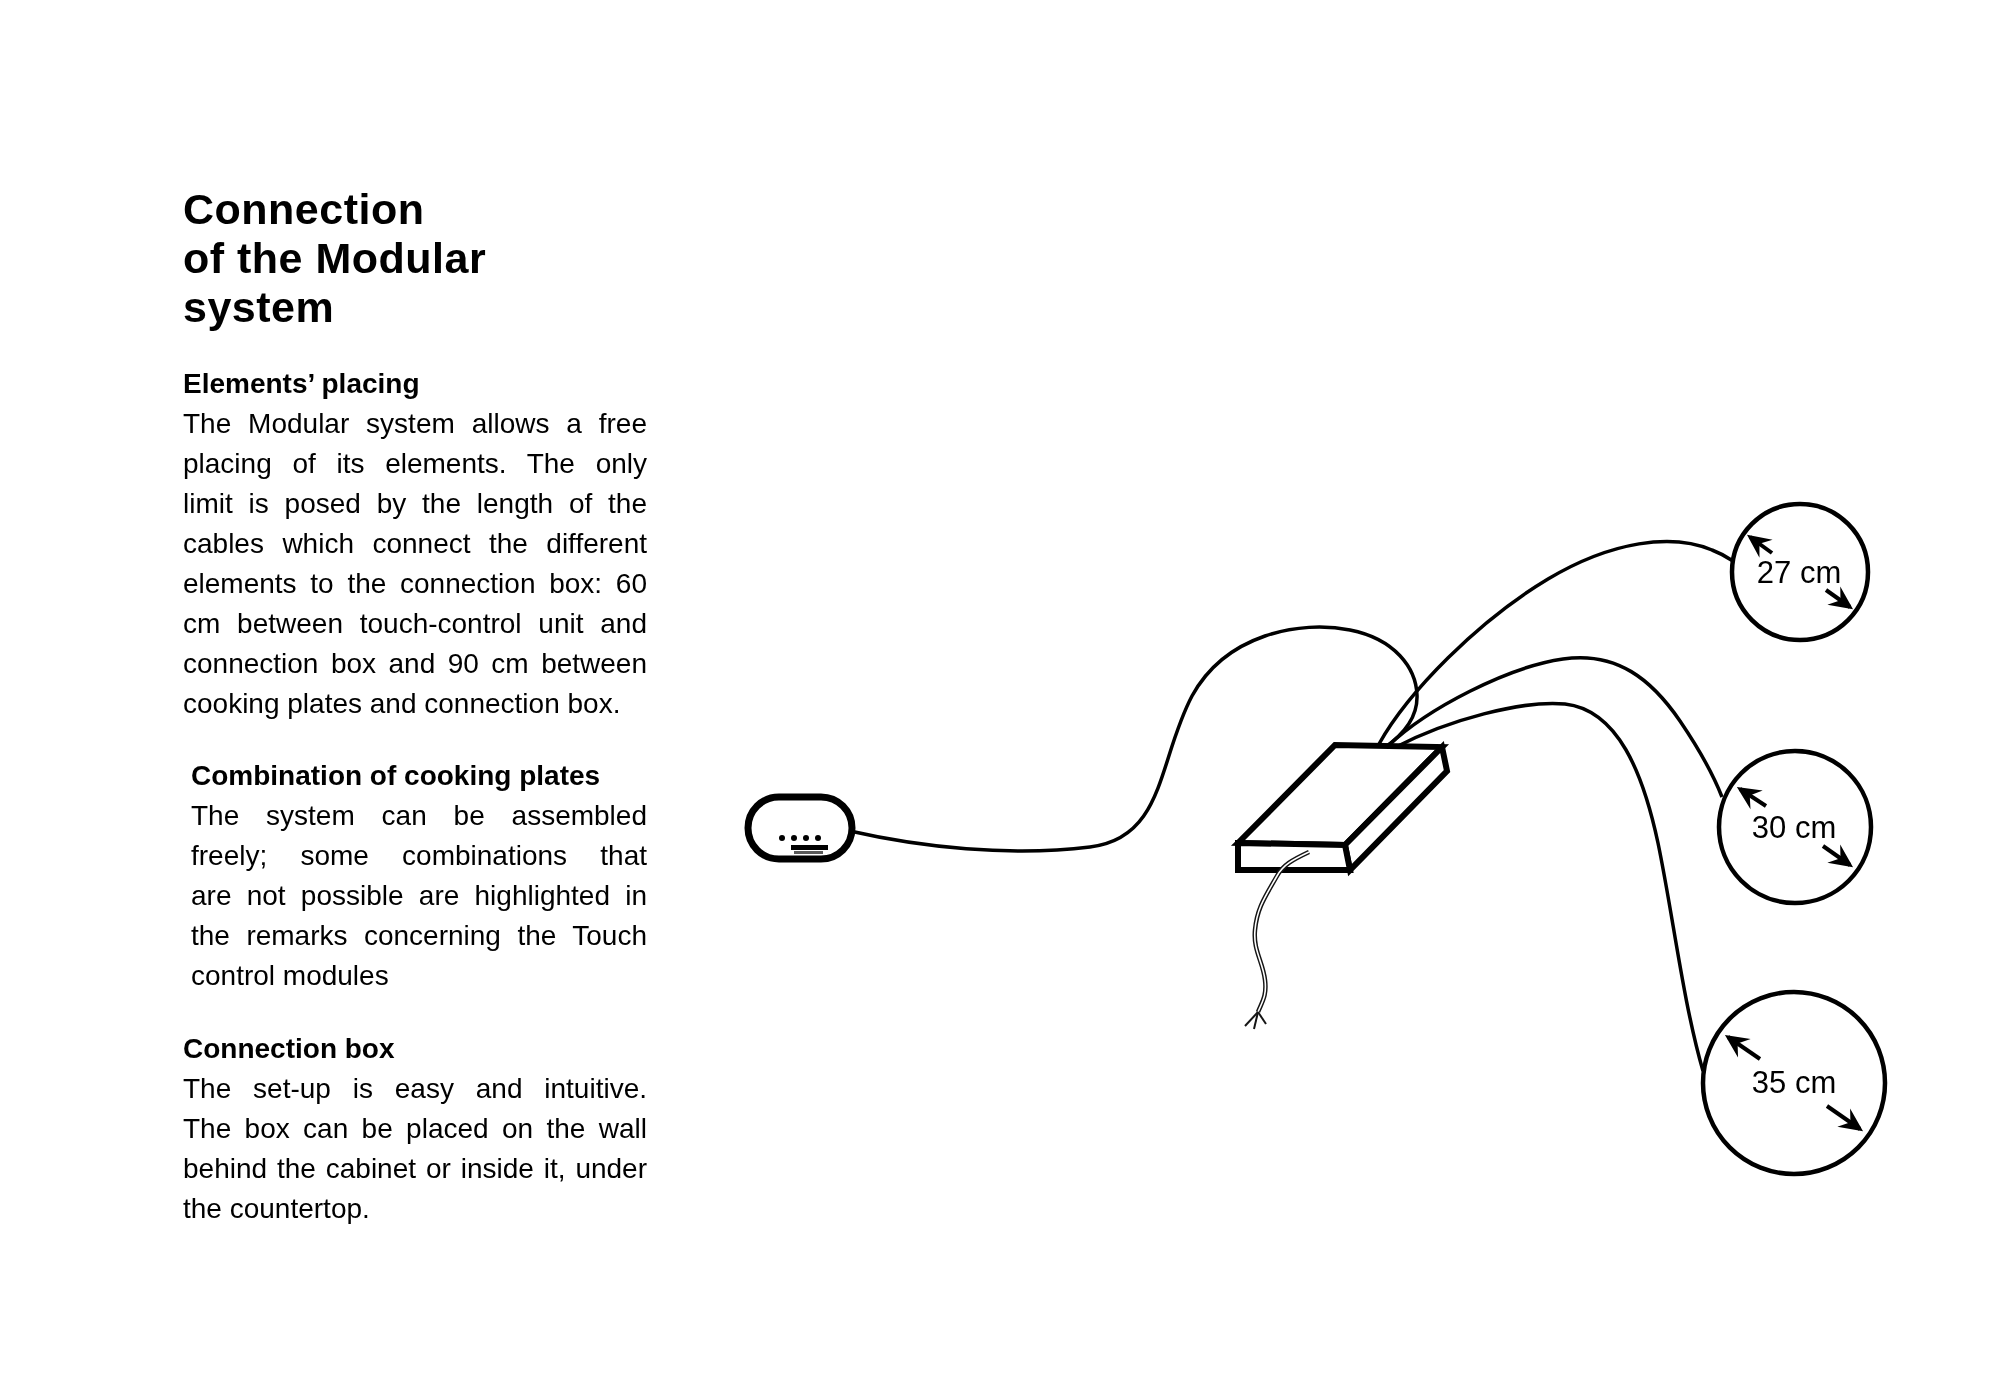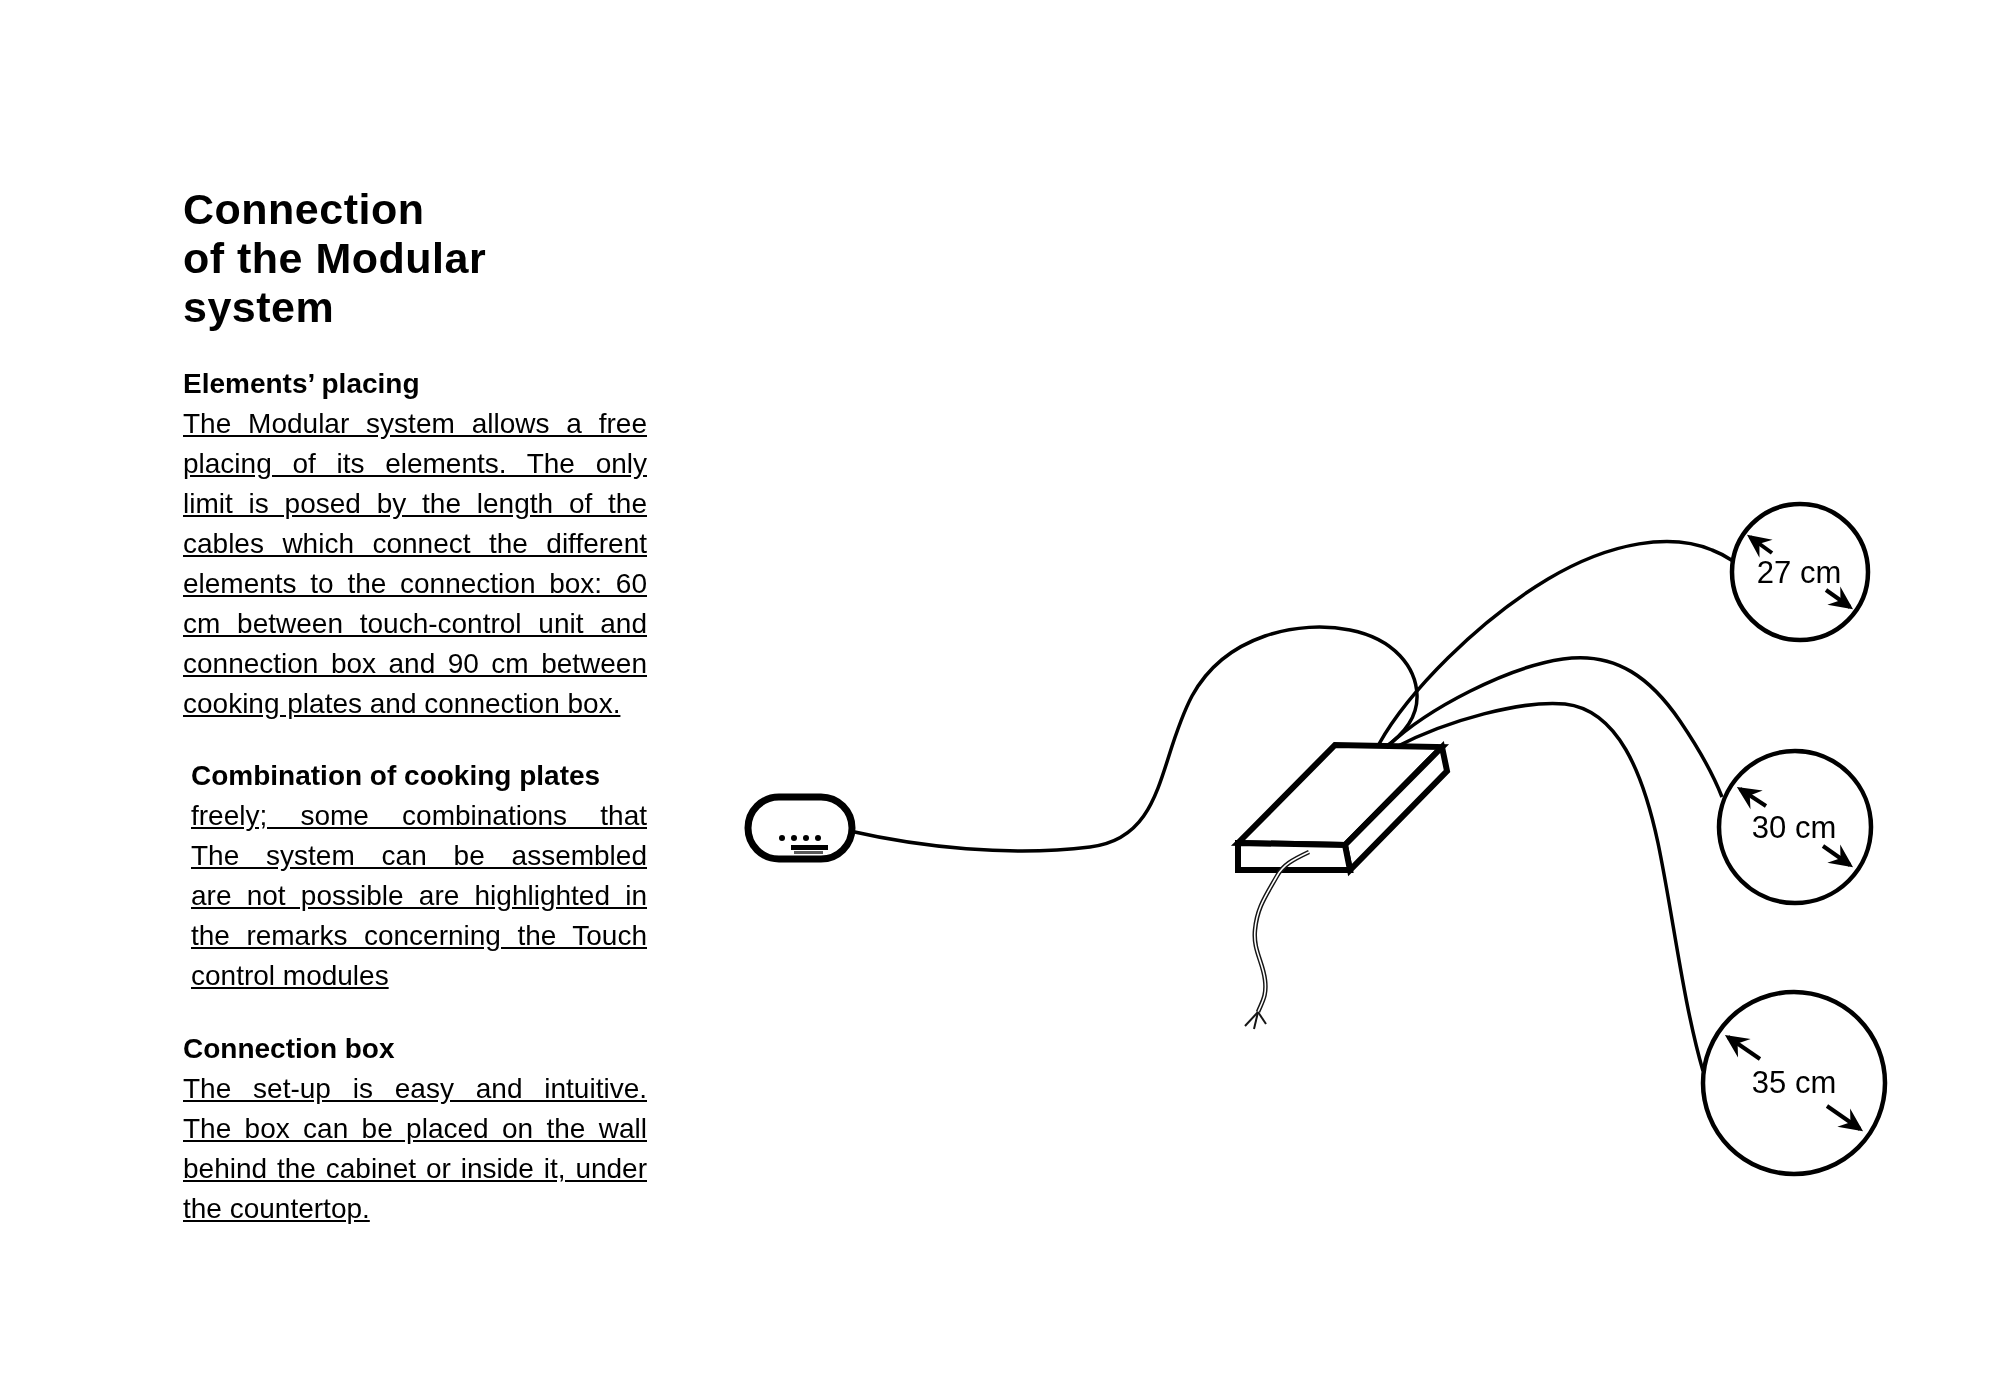--- a/index.html
+++ b/index.html
@@ -34,21 +34,20 @@
   }
   .sec-body {
     margin: 0;
     font-size: 28px; line-height: 40px; font-weight: normal;
   }
   .sec-body .jline {
     display: block;
     text-align: justify;
     text-align-last: justify;
     white-space: normal;
-    text-decoration: underline;
   }
   .sec-body .jline.last { text-align-last: left; }
 
   
   .diagram { position: absolute; left: 0; top: 0; }
   .cable { fill: none; stroke: #000; stroke-width: 3.5px; }
   .outline { fill: #fff; stroke: #000; }
   .arrow-shaft { stroke: #000; stroke-width: 4px; }
   .circle-label {
     font-family: "Liberation Sans", sans-serif;
@@ -77,22 +76,22 @@
           <span class="jline">elements to the connection box: 60</span>
           <span class="jline">cm between touch-control unit and</span>
           <span class="jline">connection box and 90 cm between</span>
           <span class="jline last">cooking plates and connection box.</span>
         </p>
     </section>
 
     <section class="sec-2">
       <h2 class="sec-heading">Combination of cooking plates</h2>
       <p class="sec-body">
+          <span class="jline">The system can be assembled</span>
           <span class="jline">freely; some combinations that</span>
-          <span class="jline">The system can be assembled</span>
           <span class="jline">are not possible are highlighted in</span>
           <span class="jline">the remarks concerning the Touch</span>
           <span class="jline last">control modules</span>
         </p>
     </section>
 
     <section class="sec-3">
       <h2 class="sec-heading">Connection box</h2>
       <p class="sec-body">
           <span class="jline">The set-up is easy and intuitive.</span>

